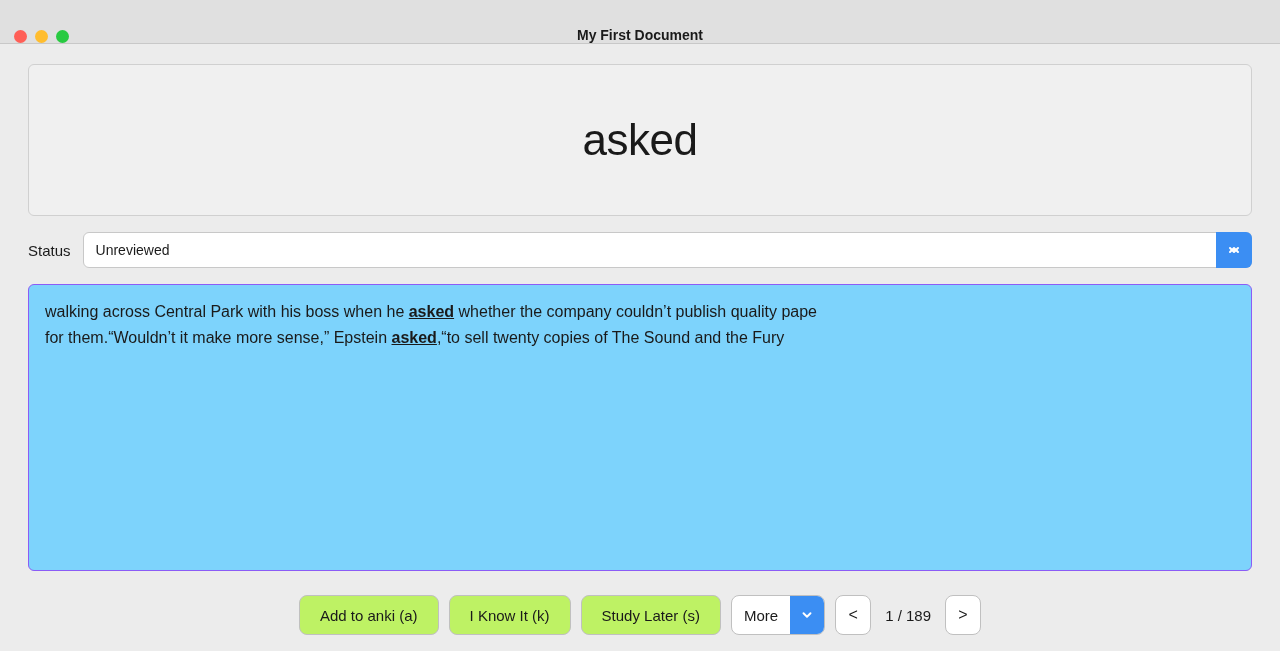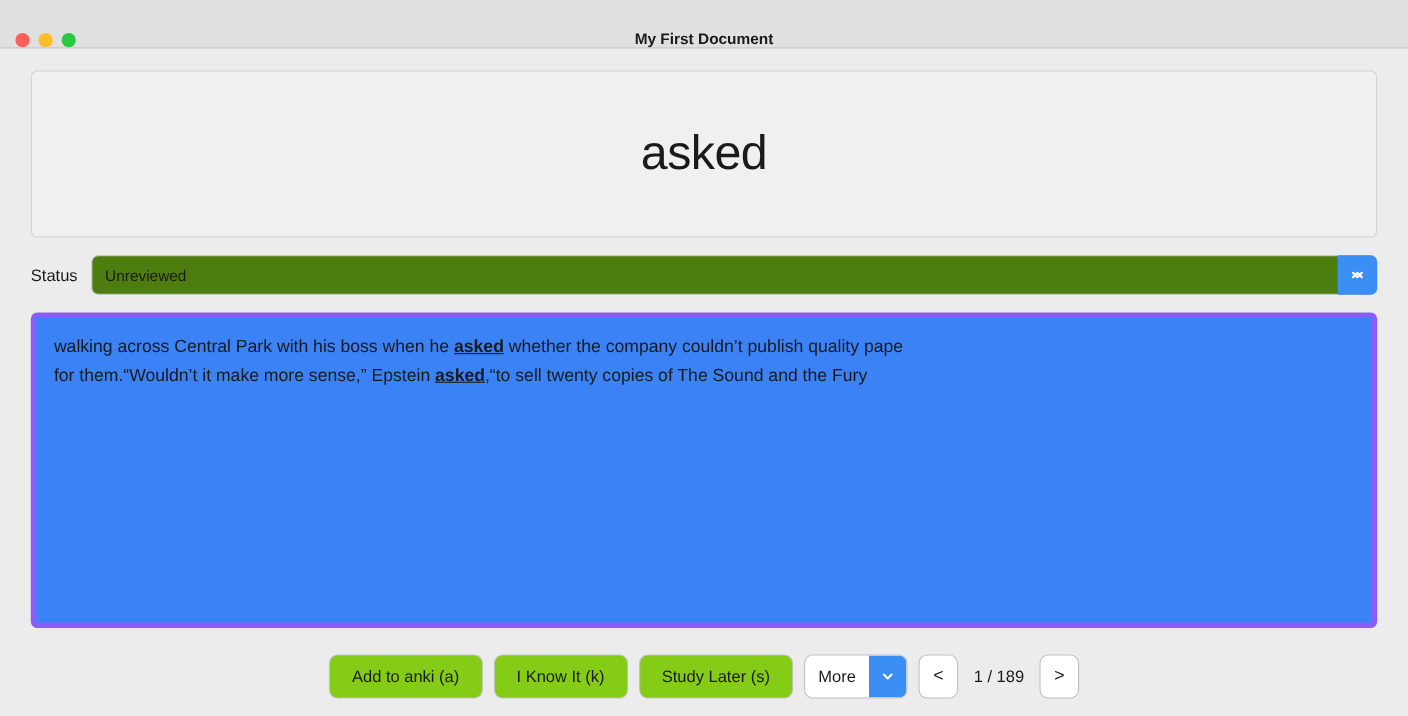--- a/index.html
+++ b/index.html
@@ -102,21 +102,21 @@
     }
 
     .status-select-wrapper {
       flex: 1;
       position: relative;
     }
 
     .status-select {
       width: 100%;
       height: 36px;
-      background: #4d7c0f;
+      background: #ffffff;
       border: 1px solid #c8c8c8;
       border-radius: 6px;
       padding: 0 36px 0 12px;
       font-size: 14px;
       color: #1a1a1a;
       appearance: none;
       cursor: pointer;
     }
 
     .status-select-arrow {
@@ -134,22 +134,22 @@
     }
 
     .status-select-arrow svg {
       width: 16px;
       height: 16px;
     }
 
     
     .context-area {
       flex: 1;
-      background: #3b82f6;
-      border: 5px solid #8b5cf6;
+      background: #7dd3fc;
+      border: 1px solid #8b5cf6;
       border-radius: 6px;
       padding: 14px 16px;
       font-size: 16px;
       line-height: 1.6;
       color: #1a1a1a;
       overflow-y: auto;
       min-height: 0;
     }
 
     .context-text {
@@ -169,21 +169,21 @@
       align-items: center;
       justify-content: center;
       gap: 10px;
       padding: 8px 28px 16px 28px;
       flex-shrink: 0;
     }
 
     .toolbar-btn {
       height: 40px;
       padding: 0 20px;
-      background: #84cc16;
+      background: #bef264;
       border: 1px solid #c0c0c0;
       border-radius: 8px;
       font-size: 15px;
       color: #1a1a1a;
       cursor: pointer;
       white-space: nowrap;
     }
 
     .more-btn-wrapper {
       display: flex;

